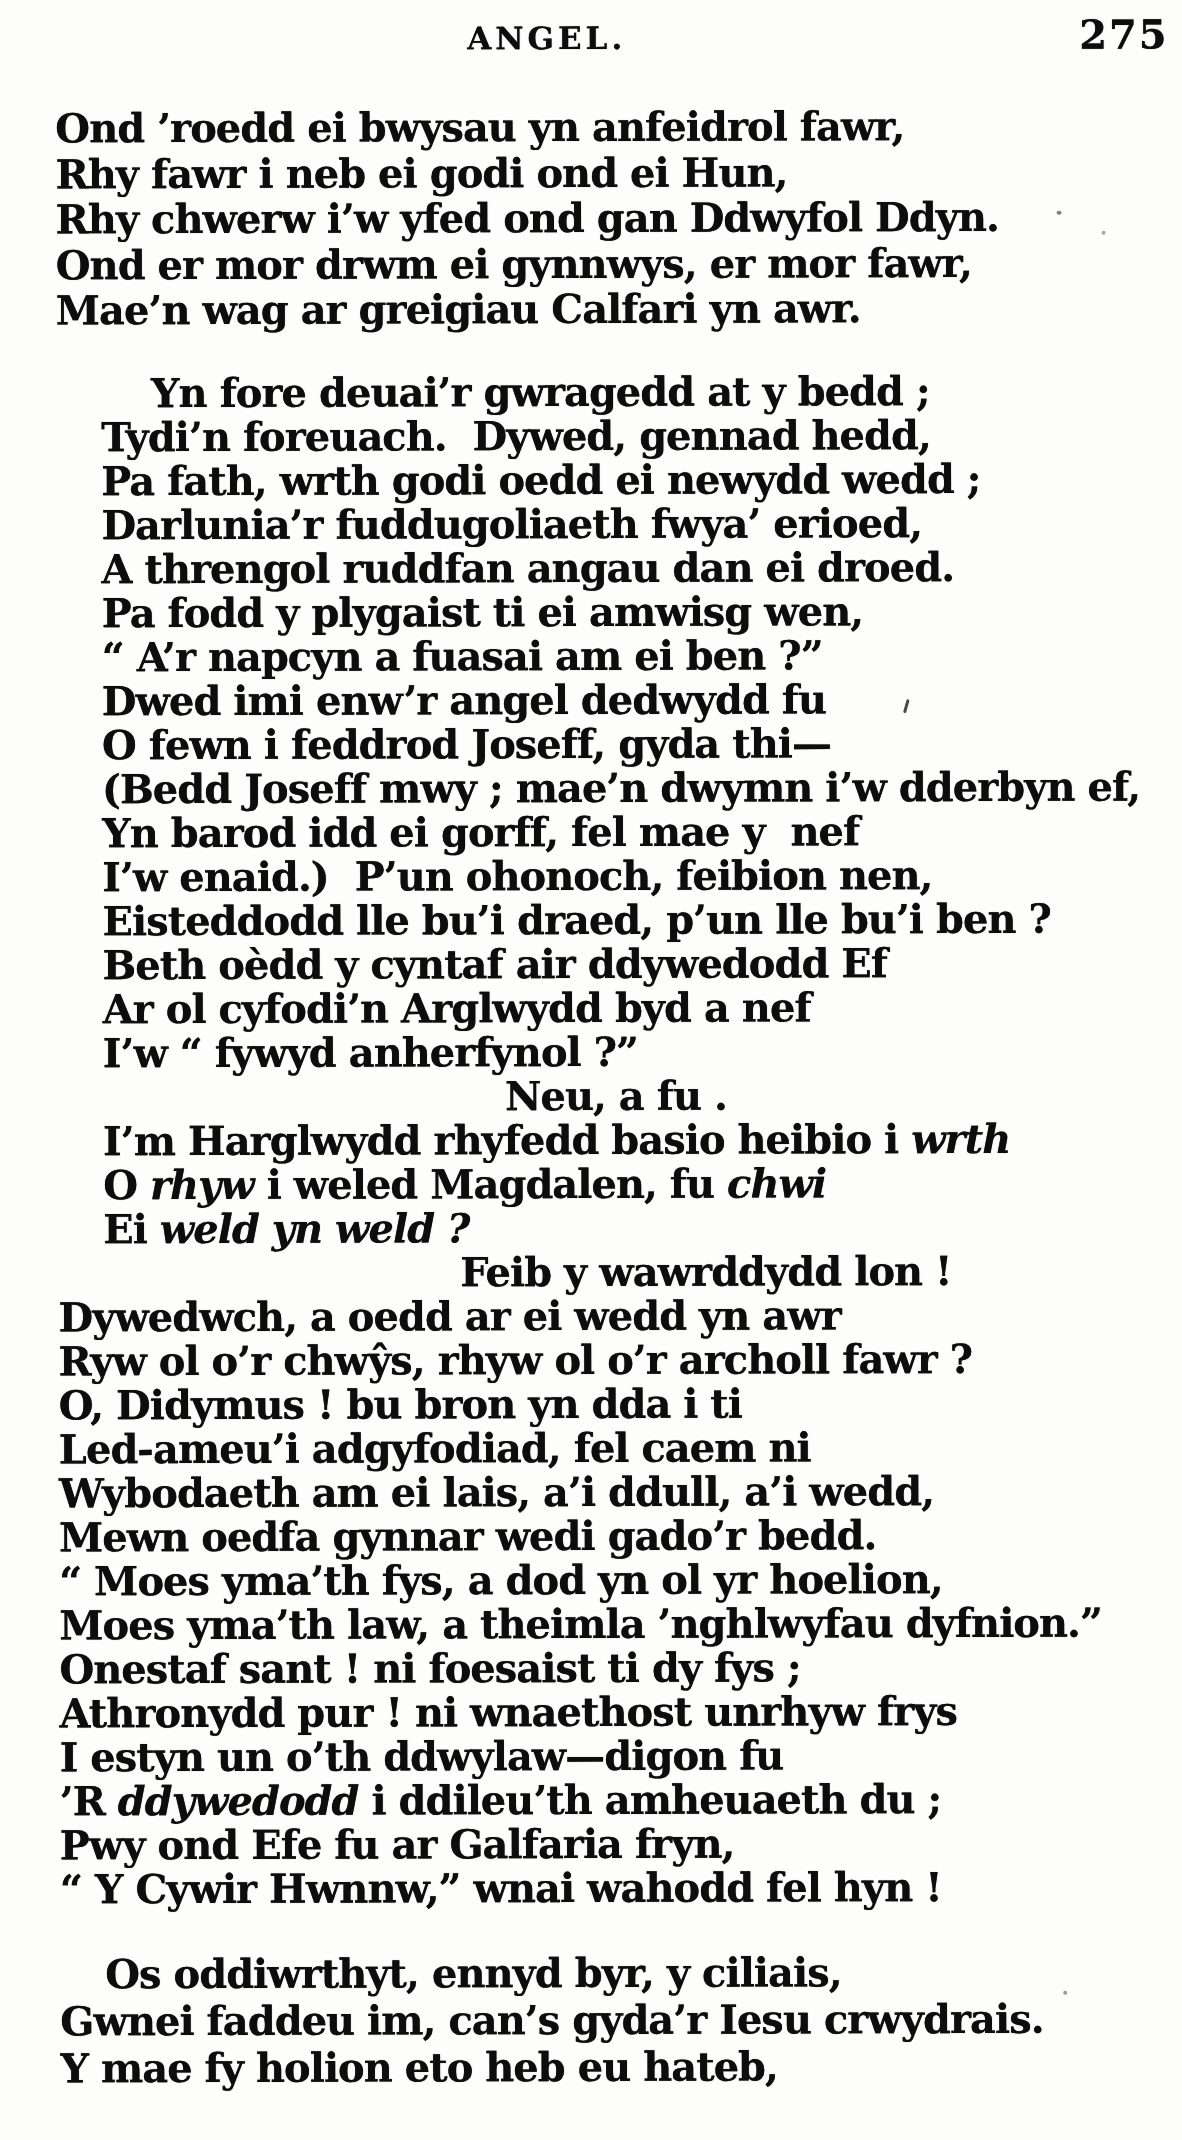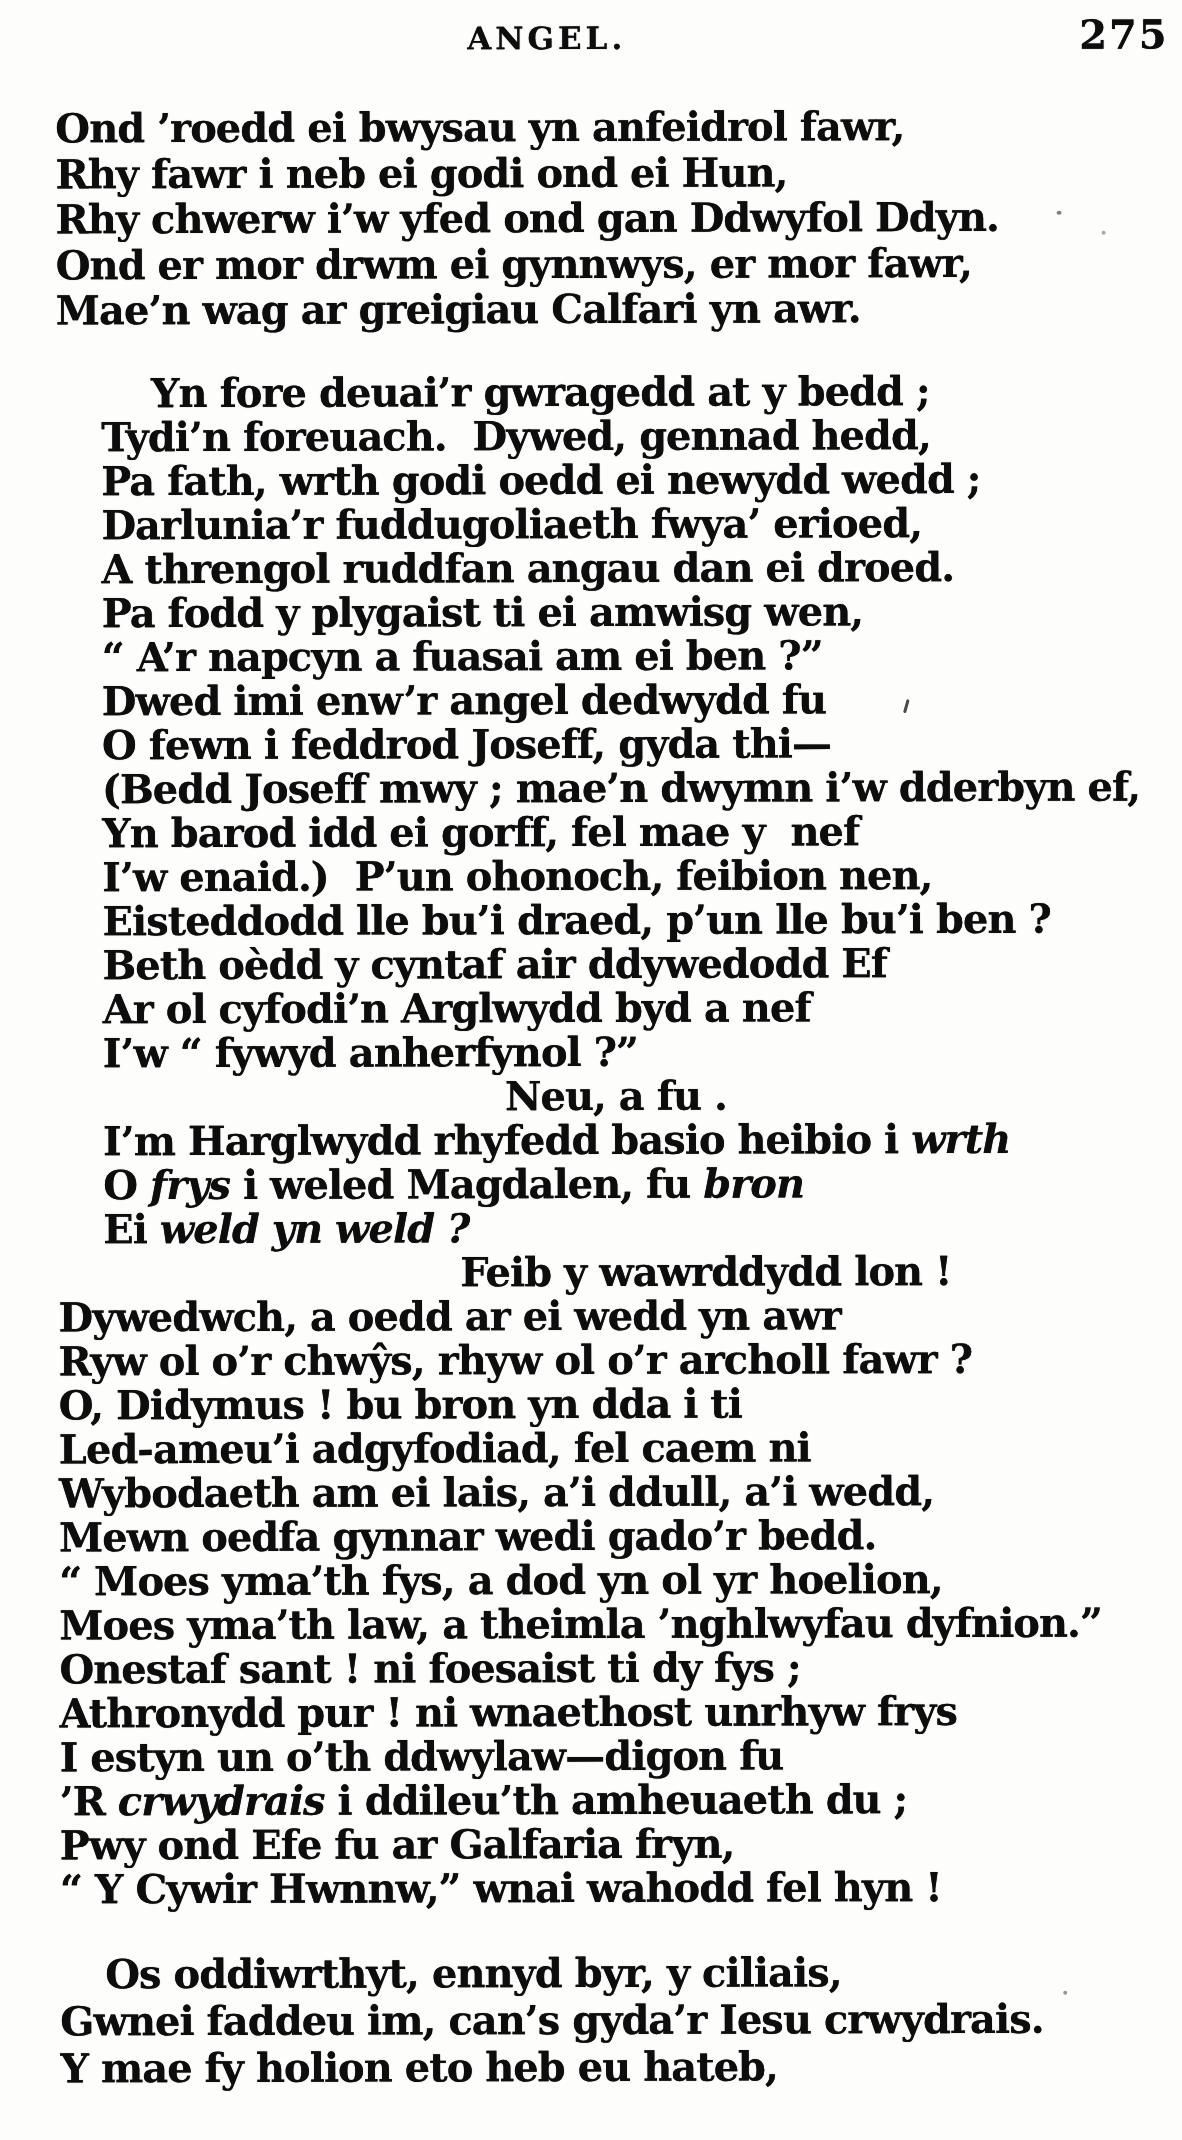--- a/index.html
+++ b/index.html
@@ -72,35 +72,35 @@
           <div class="line ind-1"><span>O fewn i feddrod Joseff, gyda thi—</span></div>
           <div class="line ind-1"><span>(Bedd Joseff mwy ; mae’n dwymn i’w dderbyn ef,</span></div>
           <div class="line ind-1"><span>Yn barod idd ei gorff, fel mae y  nef</span></div>
           <div class="line ind-1"><span>I’w enaid.)  P’un ohonoch, feibion nen,</span></div>
           <div class="line ind-1"><span>Eisteddodd lle bu’i draed, p’un lle bu’i ben ?</span></div>
           <div class="line ind-1"><span>Beth oèdd y cyntaf air ddywedodd Ef</span></div>
           <div class="line ind-1"><span>Ar ol cyfodi’n Arglwydd byd a nef</span></div>
           <div class="line ind-1"><span>I’w “ fywyd anherfynol ?”</span></div>
           <div class="line ind-4"><span>Neu, a fu .</span></div>
           <div class="line ind-1"><span>I’m Harglwydd rhyfedd basio heibio i </span><span class="it">wrth</span></div>
-          <div class="line ind-1"><span>O </span><span class="it">frys</span><span> i weled Magdalen, fu </span><span class="it">bron</span></div>
+          <div class="line ind-1"><span>O </span><span class="it">rhyw</span><span> i weled Magdalen, fu </span><span class="it">chwi</span></div>
           <div class="line ind-1"><span>Ei </span><span class="it">weld yn weld ?</span></div>
           <div class="line ind-3"><span>Feib y wawrddydd lon !</span></div>
           <div class="line ind-0"><span>Dywedwch, a oedd ar ei wedd yn awr</span></div>
           <div class="line ind-0"><span>Ryw ol o’r chwŷs, rhyw ol o’r archoll fawr ?</span></div>
           <div class="line ind-0"><span>O, Didymus ! bu bron yn dda i ti</span></div>
           <div class="line ind-0"><span>Led-ameu’i adgyfodiad, fel caem ni</span></div>
           <div class="line ind-0"><span>Wybodaeth am ei lais, a’i ddull, a’i wedd,</span></div>
           <div class="line ind-0"><span>Mewn oedfa gynnar wedi gado’r bedd.</span></div>
           <div class="line ind-0"><span>“ Moes yma’th fys, a dod yn ol yr hoelion,</span></div>
           <div class="line ind-0"><span>Moes yma’th law, a theimla ’nghlwyfau dyfnion.”</span></div>
           <div class="line ind-0"><span>Onestaf sant ! ni foesaist ti dy fys ;</span></div>
           <div class="line ind-0"><span>Athronydd pur ! ni wnaethost unrhyw frys</span></div>
           <div class="line ind-0"><span>I estyn un o’th ddwylaw—digon fu</span></div>
-          <div class="line ind-0"><span>’R </span><span class="it">crwydrais</span><span> i ddileu’th amheuaeth du ;</span></div>
+          <div class="line ind-0"><span>’R </span><span class="it">ddywedodd</span><span> i ddileu’th amheuaeth du ;</span></div>
           <div class="line ind-0"><span>Pwy ond Efe fu ar Galfaria fryn,</span></div>
           <div class="line ind-0"><span>“ Y Cywir Hwnnw,” wnai wahodd fel hyn !</span></div>
         </div>
       <div class="stanza" id="stanza-2">
           <div class="line ind-1"><span>Os oddiwrthyt, ennyd byr, y ciliais,</span></div>
           <div class="line ind-0"><span>Gwnei faddeu im, can’s gyda’r Iesu crwydrais.</span></div>
           <div class="line ind-0"><span>Y mae fy holion eto heb eu hateb,</span></div>
         </div>
     </div>
     <div class="speck speck-a"></div>

